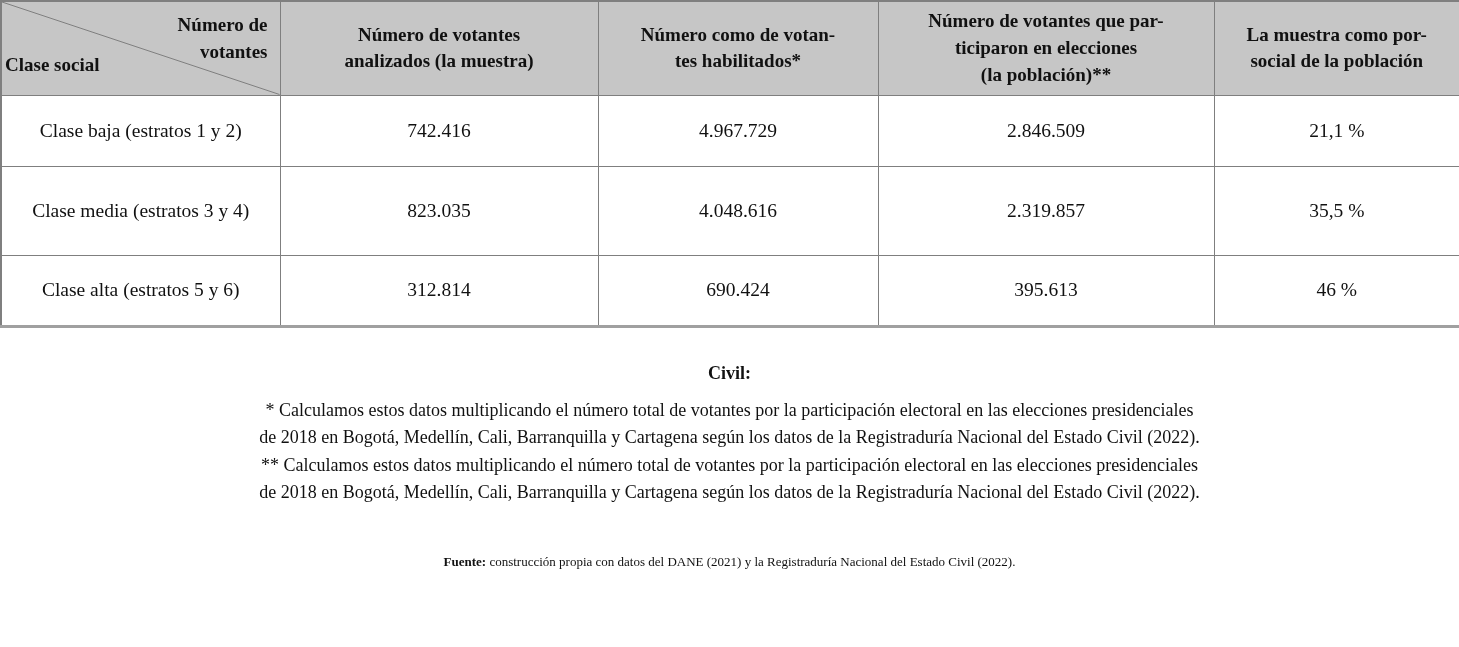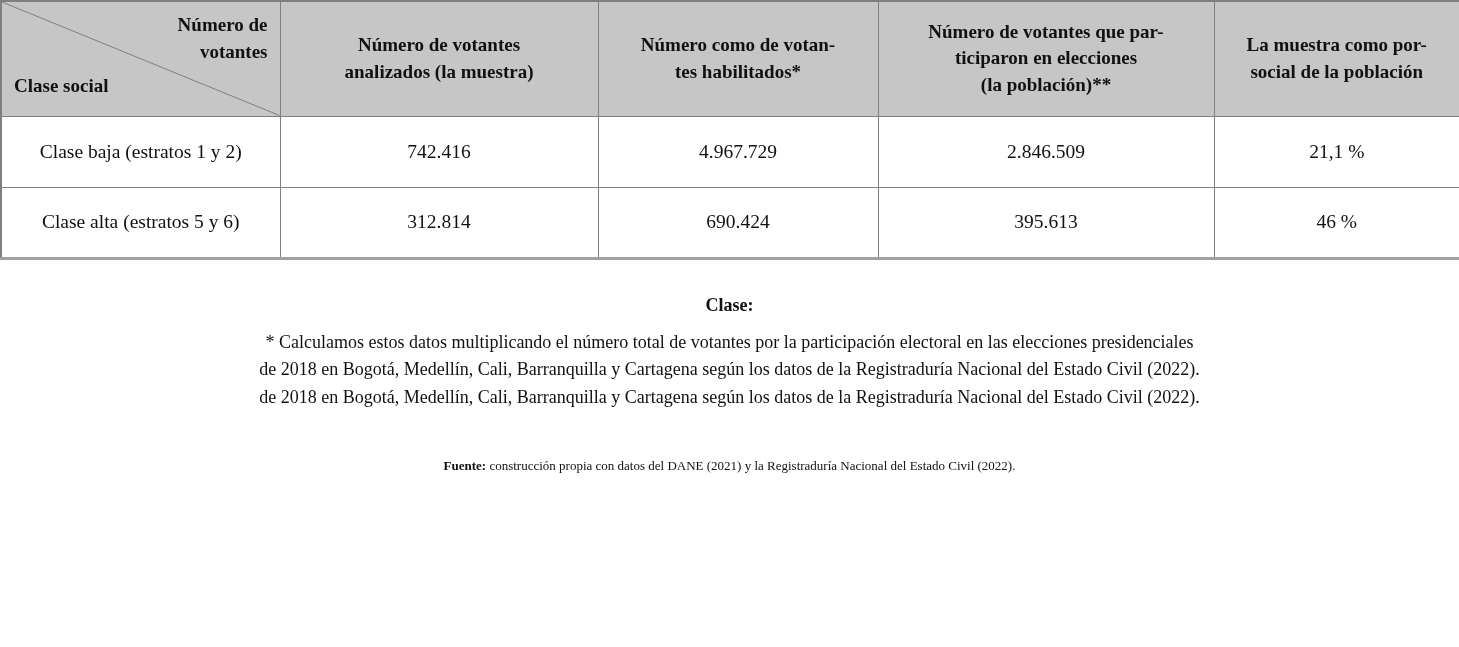--- a/index.html
+++ b/index.html
@@ -35,21 +35,21 @@
     font-size: 19.5px;
     line-height: 1.3;
     font-weight: normal;
   }
   table.data-table thead th {
     background: #c6c6c6;
     font-weight: bold;
     font-size: 19px;
     line-height: 1.4;
   }
-  tr.header-row    { height: 115px; }
+  tr.header-row    { height: 94px; }
   tr.body-row-0    { height: 71px; }
   tr.body-row-1    { height: 89px; }
   tr.body-row-2    { height: 71px; margin-top: 46px; }
 
   .hline { display: block; }
 
   
   th.corner {
     position: relative;
     padding: 0;
@@ -64,21 +64,21 @@
   .corner-top {
     position: absolute;
     top: 10px;
     right: 12px;
     text-align: right;
     font-weight: bold;
   }
   .corner-top .hline { text-align: right; }
   .corner-bottom {
     position: absolute;
-    left: 12px;
+    left: 3px;
     bottom: 16px;
     font-weight: bold;
   }
 
   
   .notes {
     margin-top: 35px;
     text-align: center;
   }
   .notes-heading {
@@ -145,34 +145,42 @@
       </tr>
     </thead>
     <tbody>
       <tr class="body-row-0">
         <td>Clase baja (estratos 1 y 2)</td>
         <td>742.416</td>
         <td>4.967.729</td>
         <td>2.846.509</td>
         <td>21,1 %</td>
       </tr>
+      <tr class="body-row-1">
+        <td>Clase media (estratos 3 y 4)</td>
+        <td>823.035</td>
+        <td>4.048.616</td>
+        <td>2.319.857</td>
+        <td>35,5 %</td>
+      </tr>
       <tr class="body-row-2">
         <td>Clase alta (estratos 5 y 6)</td>
         <td>312.814</td>
         <td>690.424</td>
         <td>395.613</td>
         <td>46 %</td>
       </tr>
     </tbody>
   </table>
 
   <div class="notes">
-    <div class="notes-heading">Clase:</div>
+    <div class="notes-heading">Civil:</div>
     <div class="note-line">* Calculamos estos datos multiplicando el número total de votantes por la participación electoral en las elecciones presidenciales</div>
     <div class="note-line">de 2018 en Bogotá, Medellín, Cali, Barranquilla y Cartagena según los datos de la Registraduría Nacional del Estado Civil (2022).</div>
+    <div class="note-line">** Calculamos estos datos multiplicando el número total de votantes por la participación electoral en las elecciones presidenciales</div>
     <div class="note-line">de 2018 en Bogotá, Medellín, Cali, Barranquilla y Cartagena según los datos de la Registraduría Nacional del Estado Civil (2022).</div>
   </div>
 
   <div class="source-line">
     <span class="source-label">Fuente:</span><span> construcción propia con datos del DANE (2021) y la Registraduría Nacional del Estado Civil (2022).</span>
   </div>
 
 </div>
 
 </body></html>

